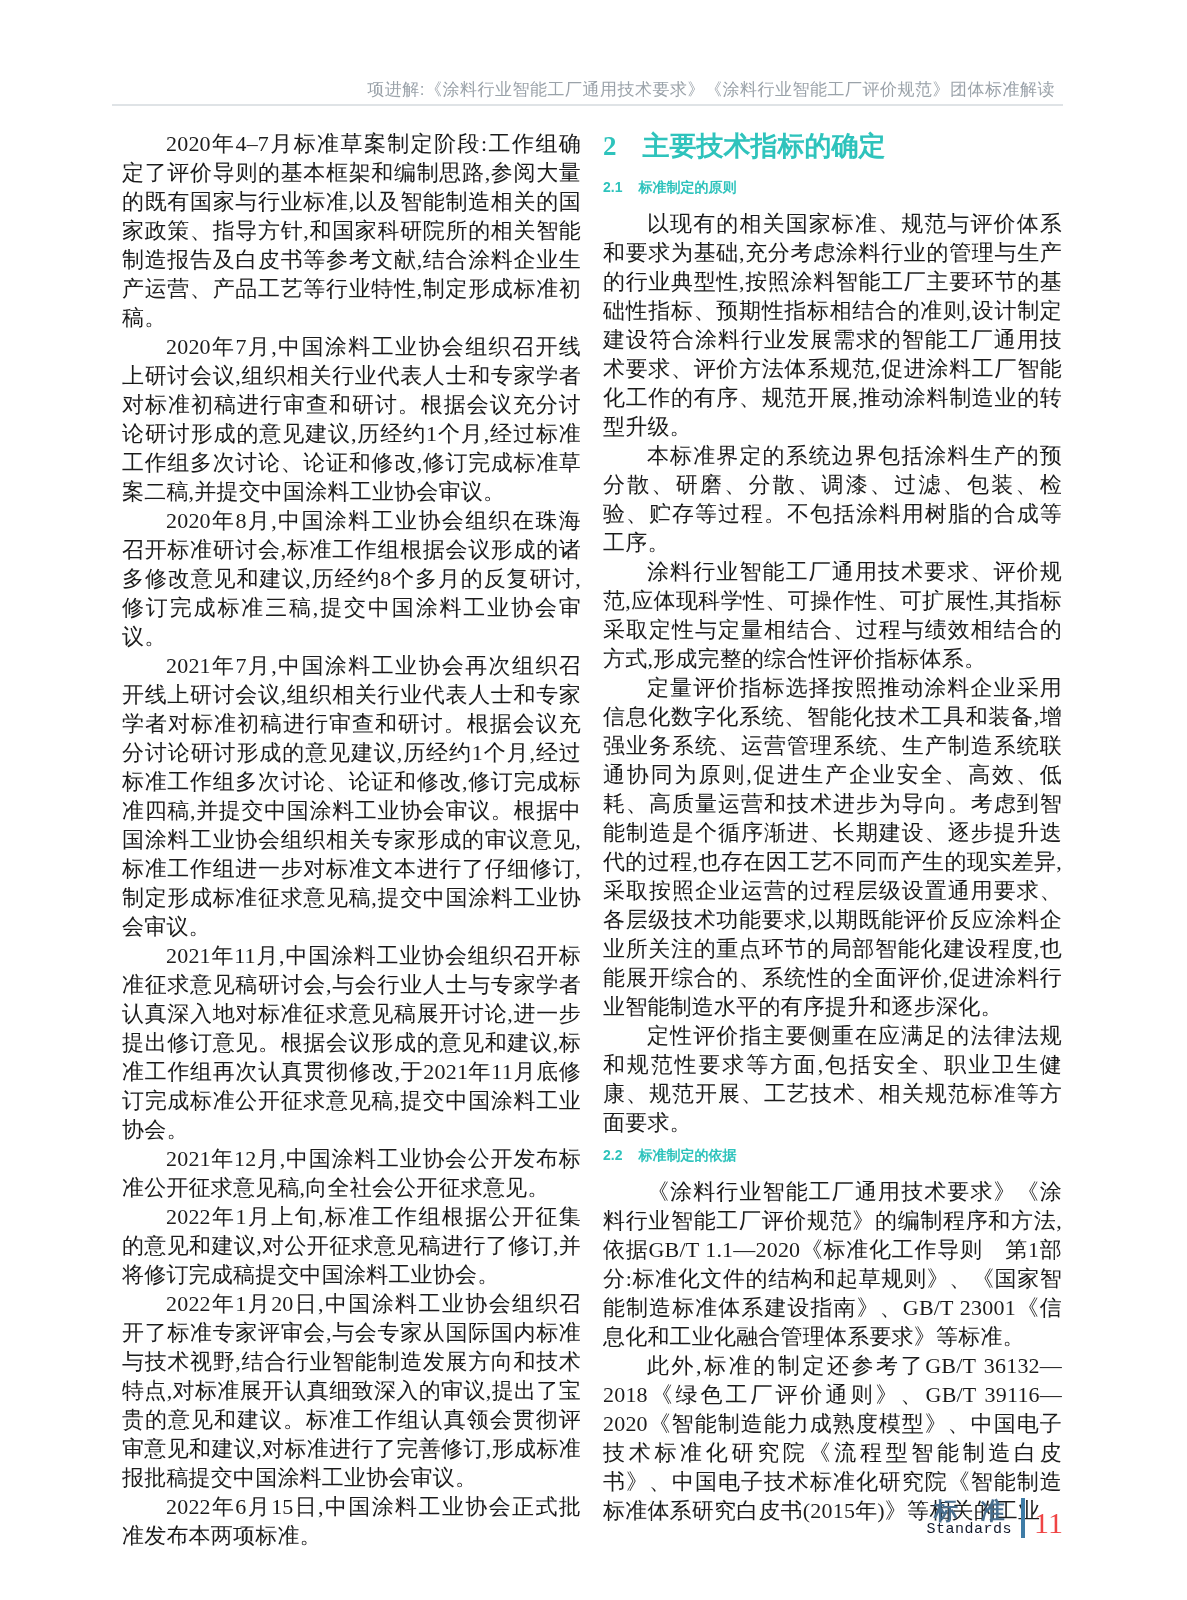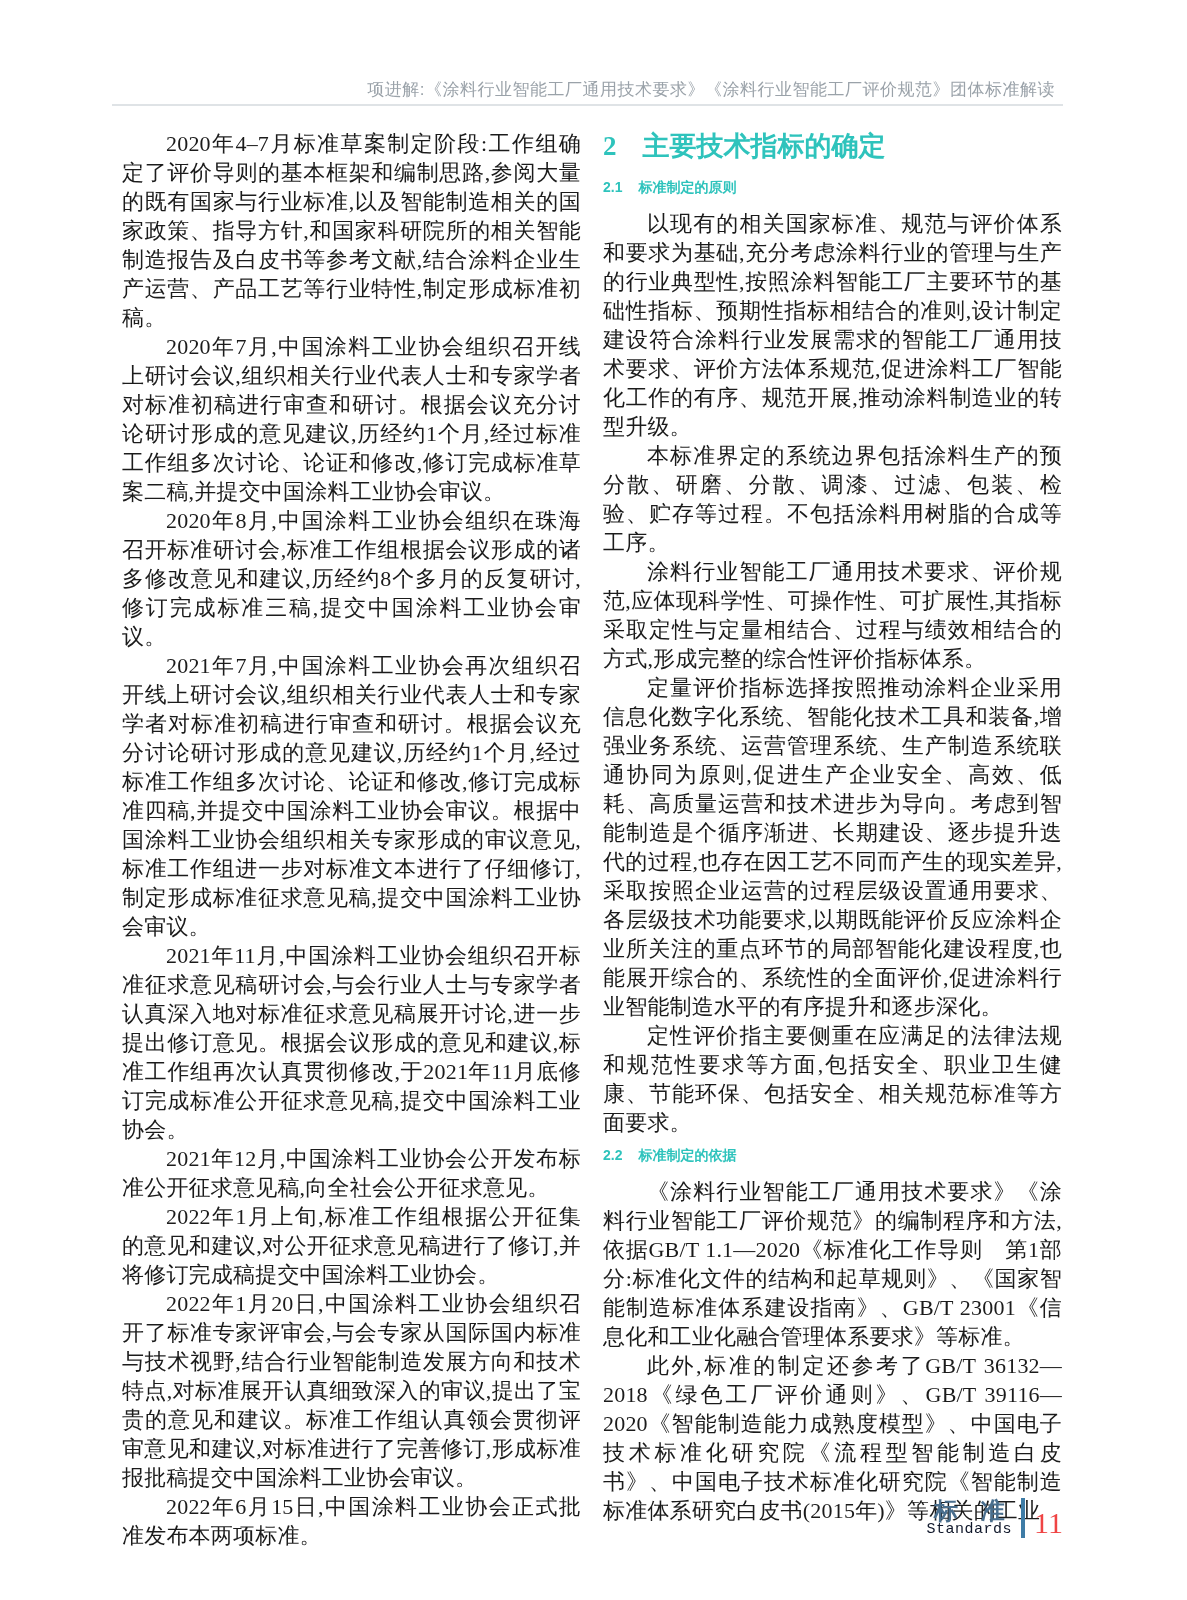--- a/index.html
+++ b/index.html
@@ -83,21 +83,21 @@
 
   <div class="col">
     <h2 class="sec-h2"><span class="num">2</span><span>主要技术指标的确定</span></h2>
 
     <h3 class="sec-h3"><span class="num">2.1</span><span>标准制定的原则</span></h3>
 
     <p>以现有的相关国家标准、规范与评价体系和要求为基础,充分考虑涂料行业的管理与生产的行业典型性,按照涂料智能工厂主要环节的基础性指标、预期性指标相结合的准则,设计制定建设符合涂料行业发展需求的智能工厂通用技术要求、评价方法体系规范,促进涂料工厂智能化工作的有序、规范开展,推动涂料制造业的转型升级。</p>
     <p>本标准界定的系统边界包括涂料生产的预分散、研磨、分散、调漆、过滤、包装、检验、贮存等过程。不包括涂料用树脂的合成等工序。</p>
     <p>涂料行业智能工厂通用技术要求、评价规范,应体现科学性、可操作性、可扩展性,其指标采取定性与定量相结合、过程与绩效相结合的方式,形成完整的综合性评价指标体系。</p>
     <p>定量评价指标选择按照推动涂料企业采用信息化数字化系统、智能化技术工具和装备,增强业务系统、运营管理系统、生产制造系统联通协同为原则,促进生产企业安全、高效、低耗、高质量运营和技术进步为导向。考虑到智能制造是个循序渐进、长期建设、逐步提升迭代的过程,也存在因工艺不同而产生的现实差异,采取按照企业运营的过程层级设置通用要求、各层级技术功能要求,以期既能评价反应涂料企业所关注的重点环节的局部智能化建设程度,也能展开综合的、系统性的全面评价,促进涂料行业智能制造水平的有序提升和逐步深化。</p>
-    <p>定性评价指主要侧重在应满足的法律法规和规范性要求等方面,包括安全、职业卫生健康、节能环保、包括安全、相关规范标准等方面要求。</p>
+    <p>定性评价指主要侧重在应满足的法律法规和规范性要求等方面,包括安全、职业卫生健康、规范开展、工艺技术、相关规范标准等方面要求。</p>
 
     <h3 class="sec-h3"><span class="num">2.2</span><span>标准制定的依据</span></h3>
 
     <p>《涂料行业智能工厂通用技术要求》《涂料行业智能工厂评价规范》的编制程序和方法,依据GB/T 1.1—2020《标准化工作导则　第1部分:标准化文件的结构和起草规则》、《国家智能制造标准体系建设指南》、GB/T 23001《信息化和工业化融合管理体系要求》等标准。</p>
     <p>此外,标准的制定还参考了GB/T 36132—2018《绿色工厂评价通则》、GB/T 39116—2020《智能制造能力成熟度模型》、中国电子技术标准化研究院《流程型智能制造白皮书》、中国电子技术标准化研究院《智能制造标准体系研究白皮书(2015年)》等相关的工业</p>
   </div>
 
 </div>
 
 <div class="footer">

